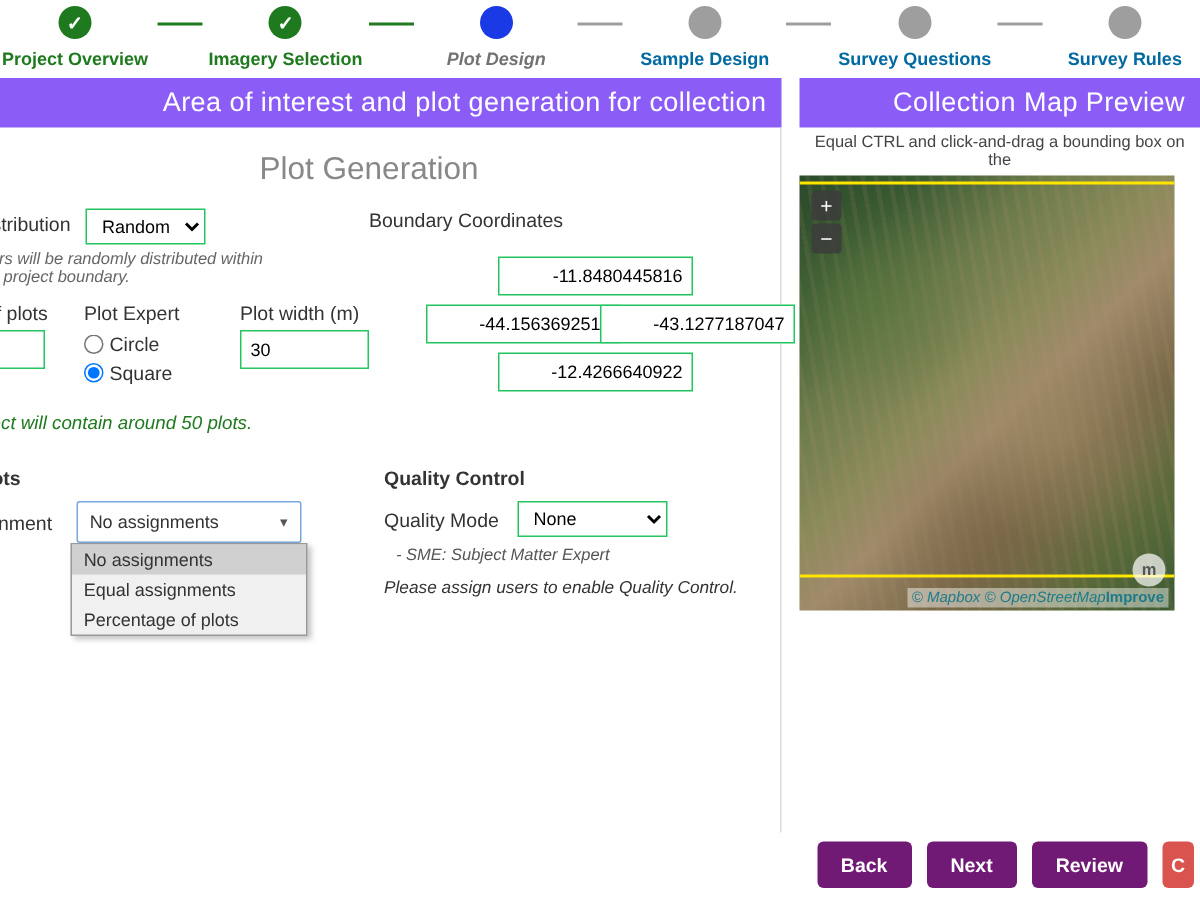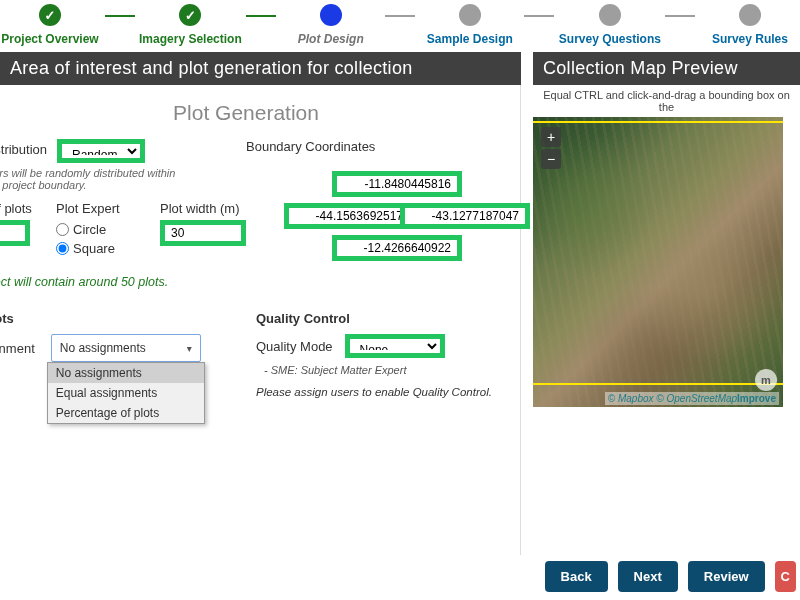--- a/index.html
+++ b/index.html
@@ -19,29 +19,29 @@
   .bar { width: 30px; height: 2px; margin: 0 -2px 18px; }
   .bar.done { background: #1f7a1f; }
   .bar.pending { background: #9e9e9e; }
   .check::before { content: "✓"; }
 
   
   .main { display: flex; gap: 12px; padding: 0 0 0 0; }
   .left { width: 535px; }
   .right { width: 292px; }
 
-  .panel-head { background: #404040; color: #fff; font-family: "Segoe UI Light", "Segoe UI", sans-serif; font-weight: 300; font-size: 18px; padding: 6px 10px; text-align: left; letter-spacing: 0.3px; }
+  .panel-head { background: #8b5cf6; color: #fff; font-family: "Segoe UI Light", "Segoe UI", sans-serif; font-weight: 300; font-size: 18px; padding: 6px 10px; text-align: right; letter-spacing: 0.3px; }
   .panel-body { border-right: 1px solid #ddd; padding: 8px 10px 10px 0; min-height: 470px; position: relative; margin-left: -18px; }
 
   .section-title { text-align: center; font-family: "Segoe UI Light", sans-serif; font-weight: 300; font-size: 21px; color: #888; margin: 8px 0 14px; }
 
   .row { display: flex; gap: 24px; align-items: flex-start; }
   .col { display: flex; flex-direction: column; }
   .lbl { font-size: 13px; color: #333; margin-bottom: 4px; }
-  select, input[type=text] { border: 5px solid #22c55e; padding: 3px 6px; font-size: 12px; background: #fff; font-family: inherit; }
+  select, input[type=text] { border: 1px solid #22c55e; padding: 3px 6px; font-size: 12px; background: #fff; font-family: inherit; }
   select { height: 24px; }
   input[type=text] { height: 26px; }
 
   .hint { font-style: italic; color: #666; font-size: 11px; margin-top: 4px; margin-left: 2px; }
   .hint.green { color: #1f7a1f; font-size: 12.5px; margin-top: 14px; }
 
   .coords { display: grid; grid-template-columns: 110px 110px; gap: 6px; justify-content: start; }
   .coords .full { grid-column: 1 / 3; display:flex; justify-content:center; }
   .coords input { width: 130px; text-align: right; padding-left: 15px; }
 
@@ -71,21 +71,21 @@
   .map-line.top { top: 4px; }
   .map-line.bot { bottom: 22px; }
   .zoom { position: absolute; top: 10px; left: 8px; display: flex; flex-direction: column; }
   .zoom button { width: 20px; height: 20px; background: rgba(60,60,60,0.85); color: #fff; border: none; font-size: 14px; line-height: 18px; margin-bottom: 2px; border-radius: 3px; cursor: pointer; }
   .map-attr { position: absolute; bottom: 2px; right: 4px; font-size: 10px; font-style: italic; color: #1f7a8a; background: rgba(255,255,255,0.45); padding: 1px 3px; }
   .map-attr b { font-weight: 700; font-style: normal; }
   .map-logo { position: absolute; bottom: 16px; right: 6px; width: 22px; height: 22px; border-radius: 50%; background: rgba(255,255,255,0.7); display:flex; align-items:center; justify-content:center; font-size:11px; color:#555; font-weight:bold; }
 
   
   .footer { position: absolute; bottom: 8px; right: 4px; display: flex; gap: 10px; }
-  .btn { background: #0c4a6e; color: #fff; border: none; border-radius: 4px; padding: 8px 16px; font-size: 13px; font-weight: 600; cursor: pointer; }
+  .btn { background: #701a75; color: #fff; border: none; border-radius: 4px; padding: 8px 16px; font-size: 13px; font-weight: 600; cursor: pointer; }
   .btn.red { background: #d9534f; padding: 8px 6px; }
 </style>
 </head>
 <body>
 
 <div class="stepper">
   <div class="step">
     <div class="circ done check"></div>
     <div class="step-label done">Project Overview</div>
   </div>

